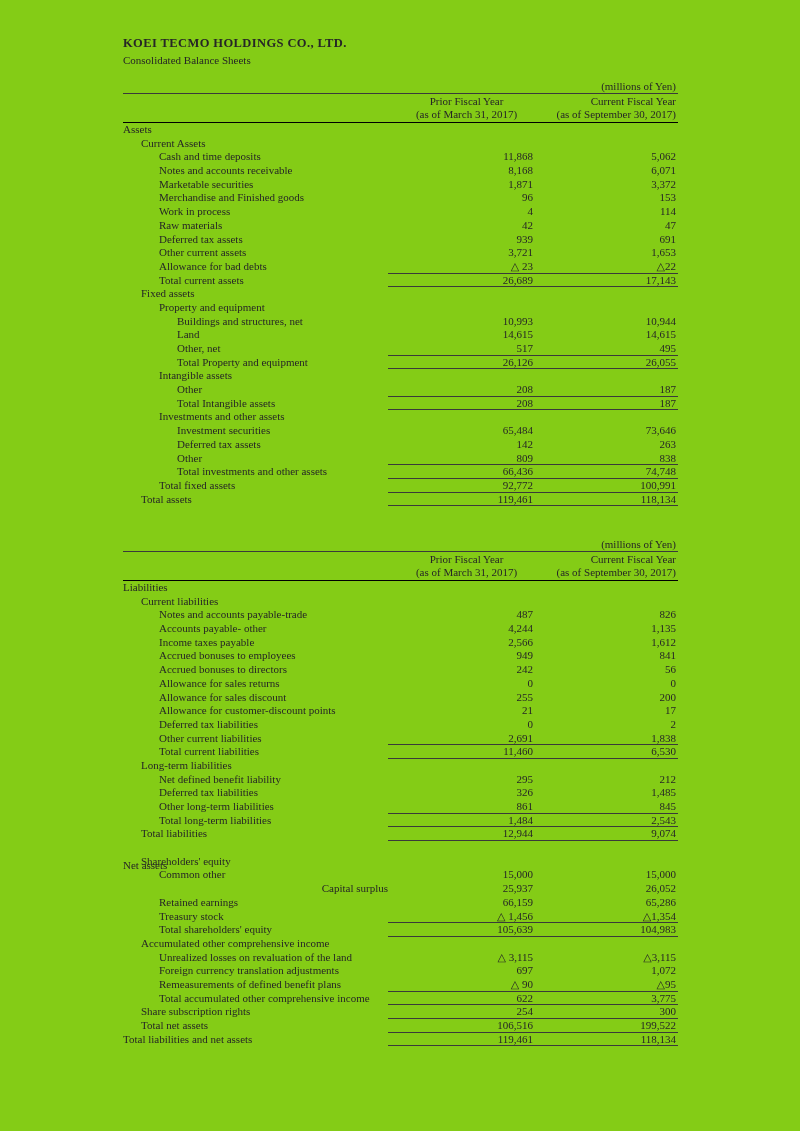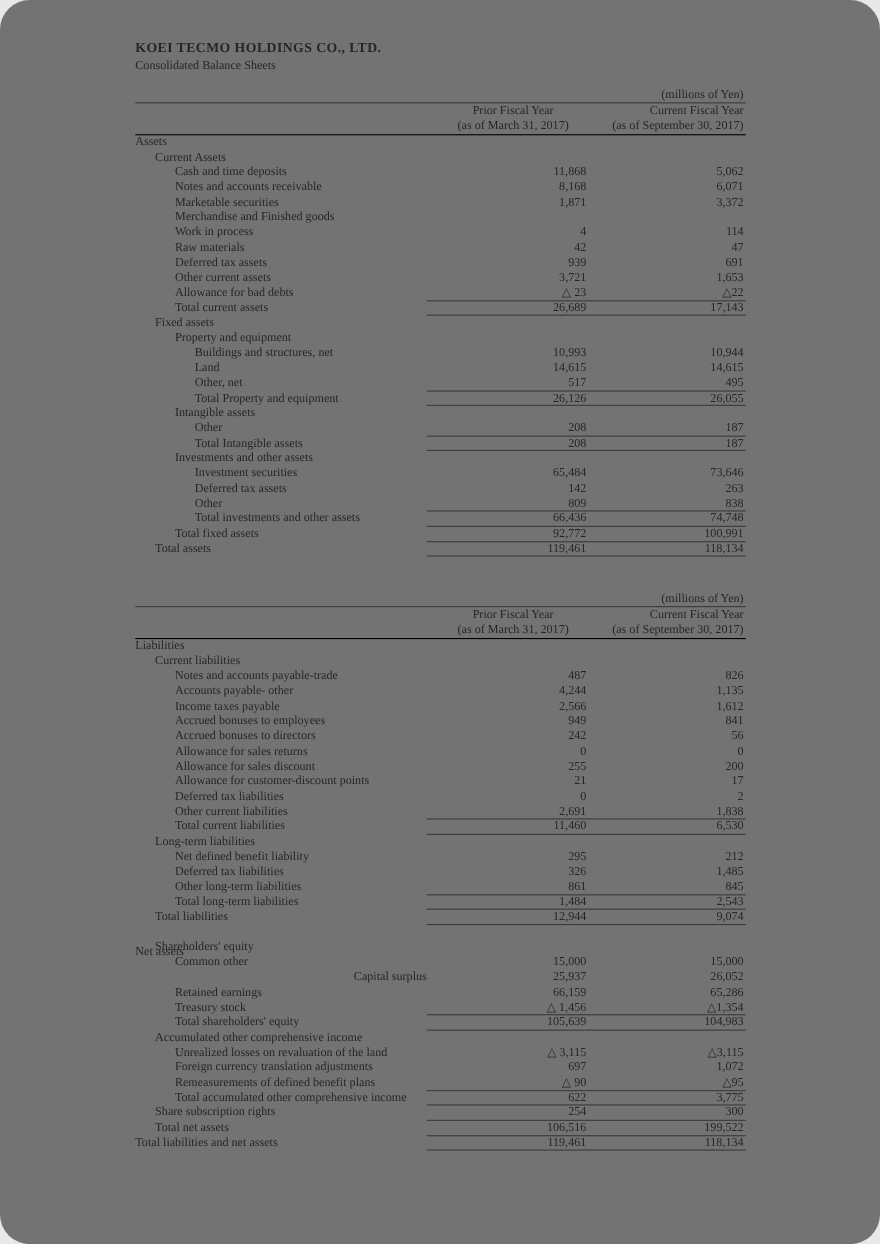--- a/index.html
+++ b/index.html
@@ -1,25 +1,24 @@
 <!DOCTYPE html>
 <html><head>
 <meta charset="utf-8">
 <style>
   html, body { margin: 0; padding: 0; background: #e8e8e8; }
   .page {
     position: relative;
     width: 800px;
     height: 1131px;
     margin: 0 auto;
-    background: #737373;
+    background: #84cc16;
     font-family: "Liberation Serif", serif;
     color: #262626;
     overflow: hidden;
-    border-radius: 27px;
   }
   .doc-header { position: absolute; left: 123px; top: 36px; }
   .company {
     font-size: 12.5px;
     font-weight: bold;
     letter-spacing: 0.4px;
     line-height: 14px;
     white-space: nowrap;
   }
   .doc-title { font-size: 11px; line-height: 13px; margin-top: 4px; white-space: nowrap; }
@@ -126,20 +125,24 @@
         </div>
         <div class="row">
           <div class="label" style="padding-left: 36px;">Marketable securities</div>
           <div class="vals">
             <div class="val prior">1,871</div>
             <div class="val current">3,372</div>
           </div>
         </div>
         <div class="row">
           <div class="label" style="padding-left: 36px;">Merchandise and Finished goods</div>
+          <div class="vals">
+            <div class="val prior">96</div>
+            <div class="val current">153</div>
+          </div>
         </div>
         <div class="row">
           <div class="label" style="padding-left: 36px;">Work in process</div>
           <div class="vals">
             <div class="val prior">4</div>
             <div class="val current">114</div>
           </div>
         </div>
         <div class="row">
           <div class="label" style="padding-left: 36px;">Raw materials</div>

